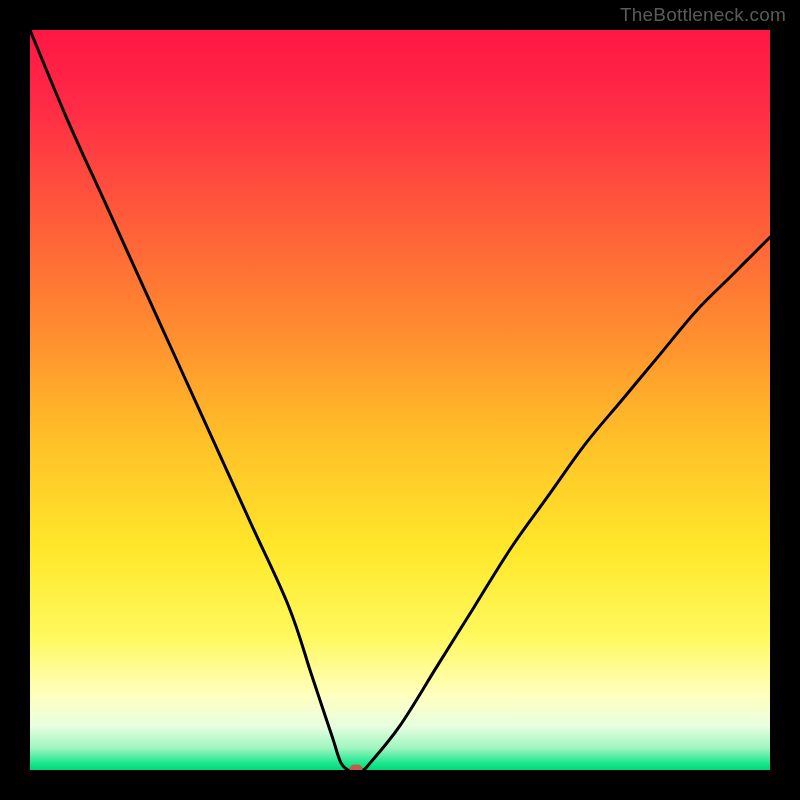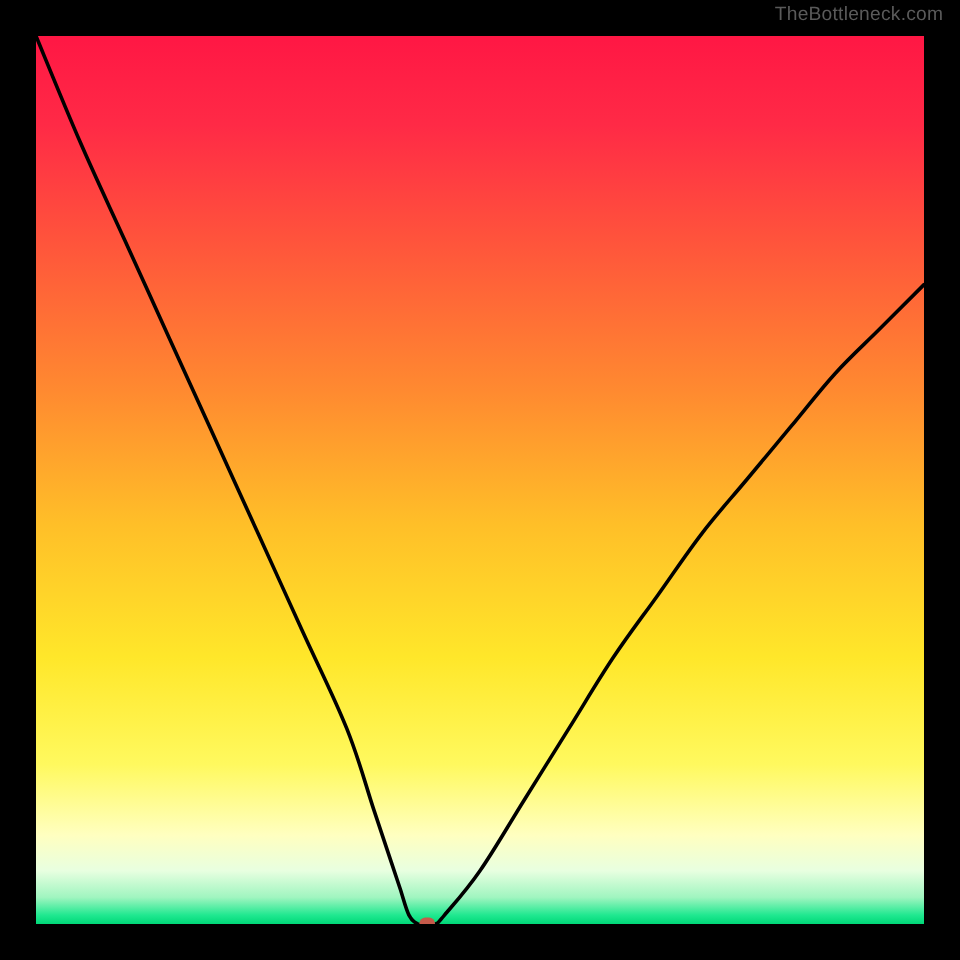--- a/index.html
+++ b/index.html
@@ -17,21 +17,21 @@
     top: 0;
     width: 800px;
     height: 800px;
     background: #000;
   }
   .watermark {
     position: absolute;
     top: 4px;
     right: 14px;
     color: #5a5a5a;
-    font-size: 16px;
+    font-size: 19px;
     font-weight: 500;
     letter-spacing: 0.2px;
     z-index: 10;
   }
   .plot-area {
     position: absolute;
     left: 30px;
     top: 30px;
     width: 740px;
     height: 740px;

